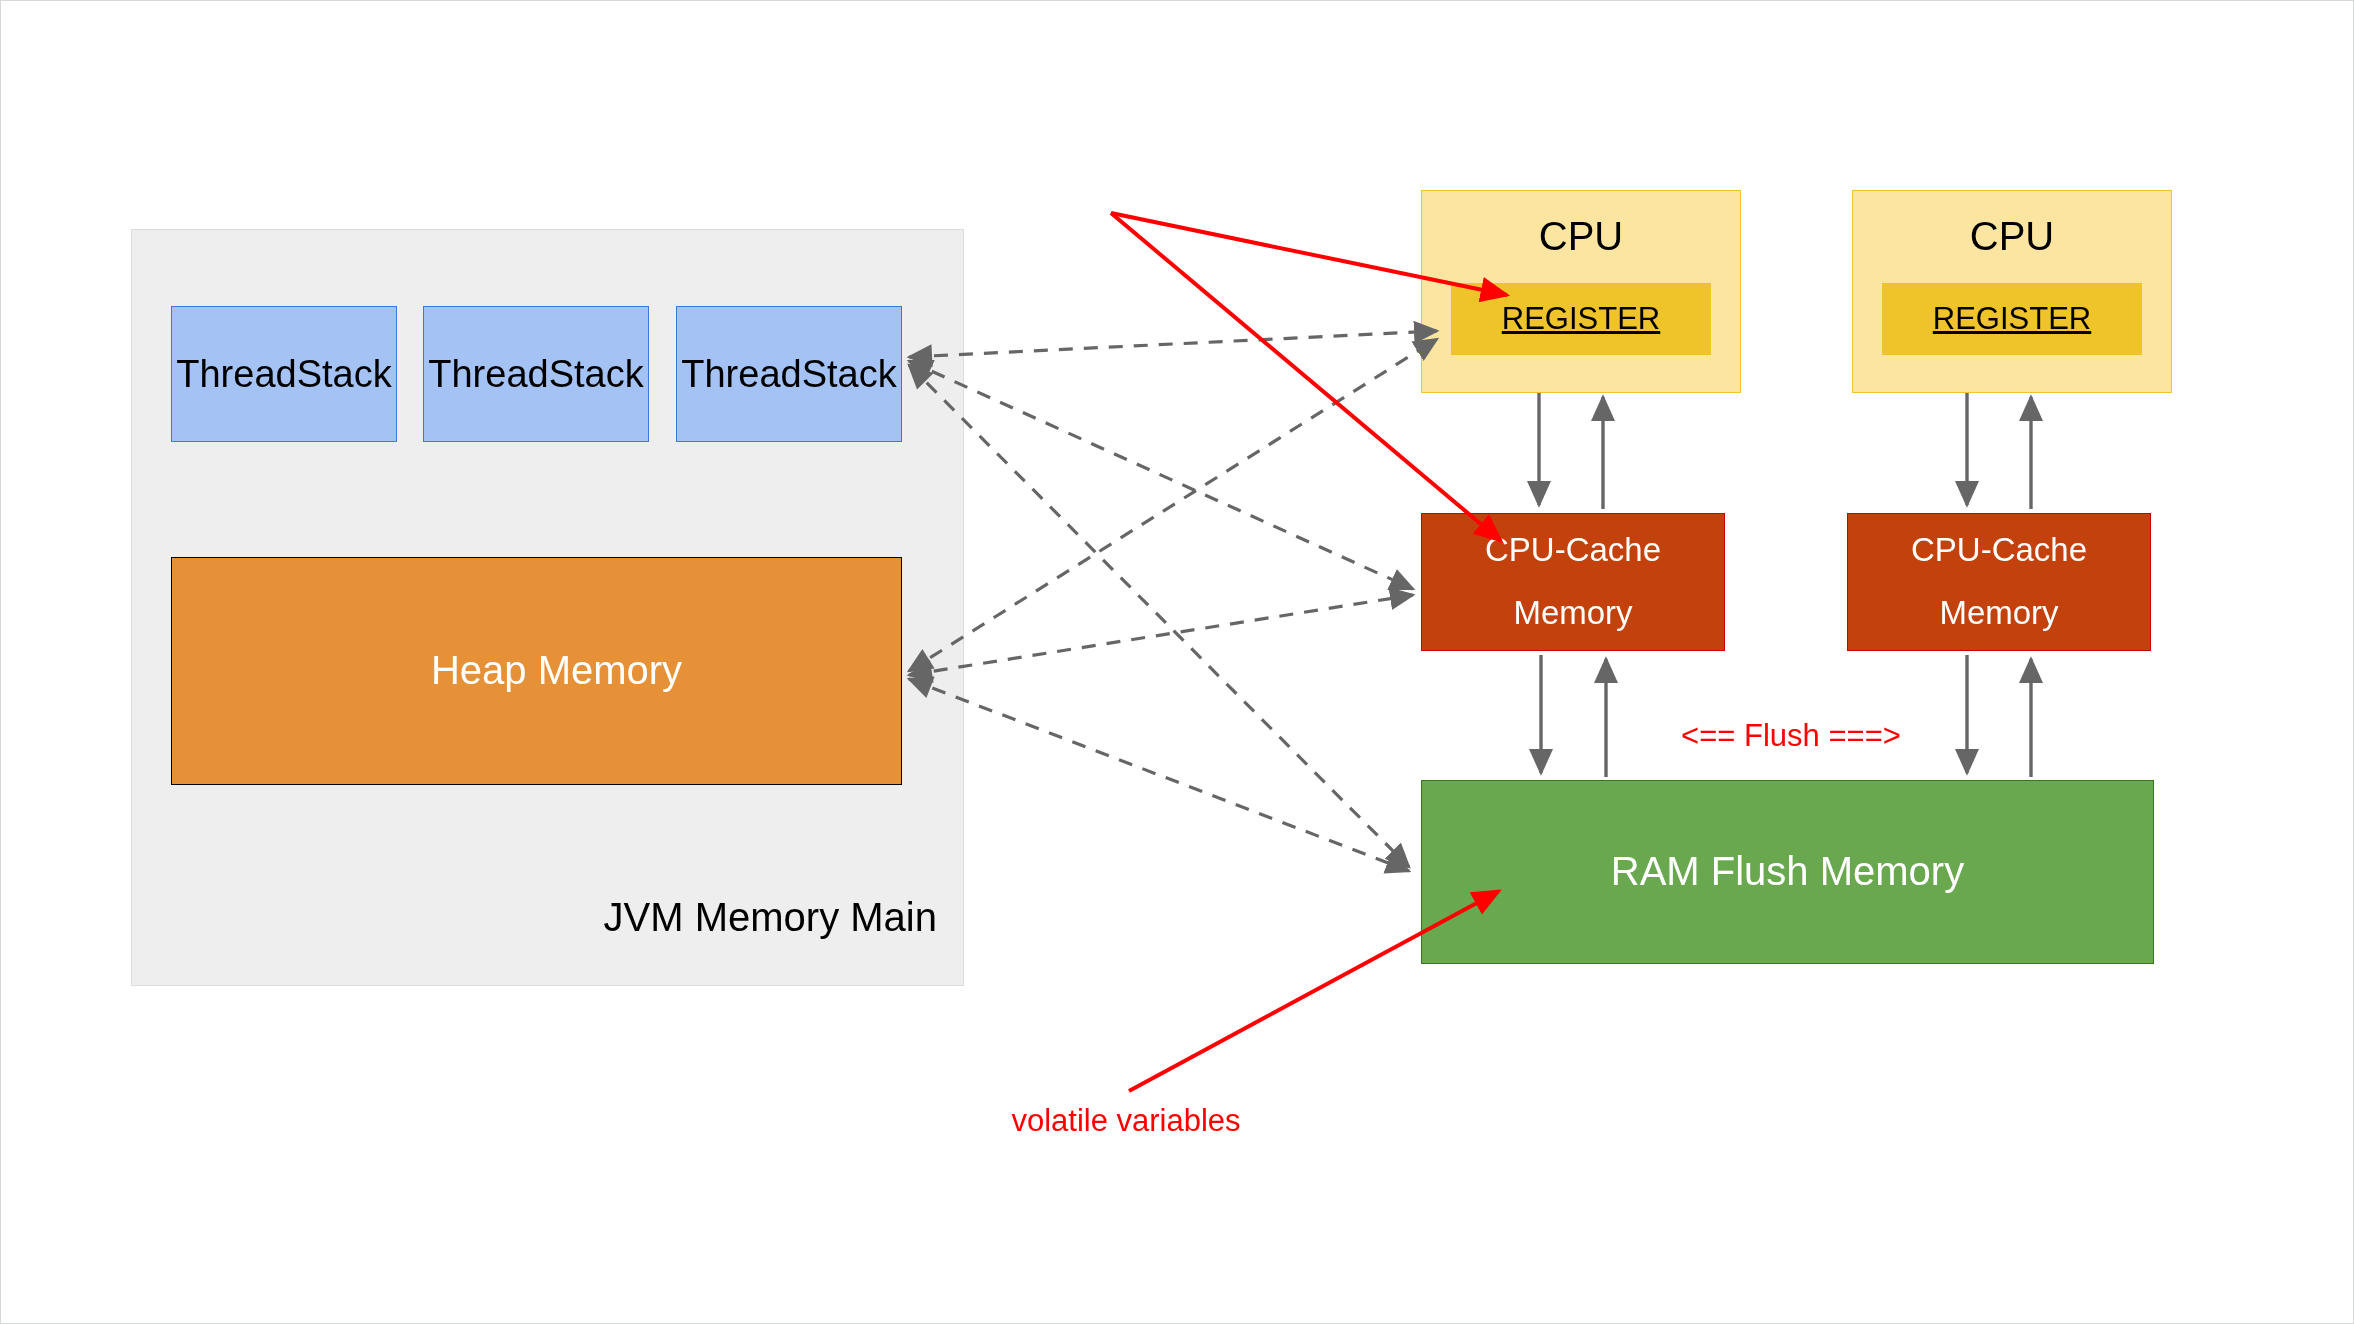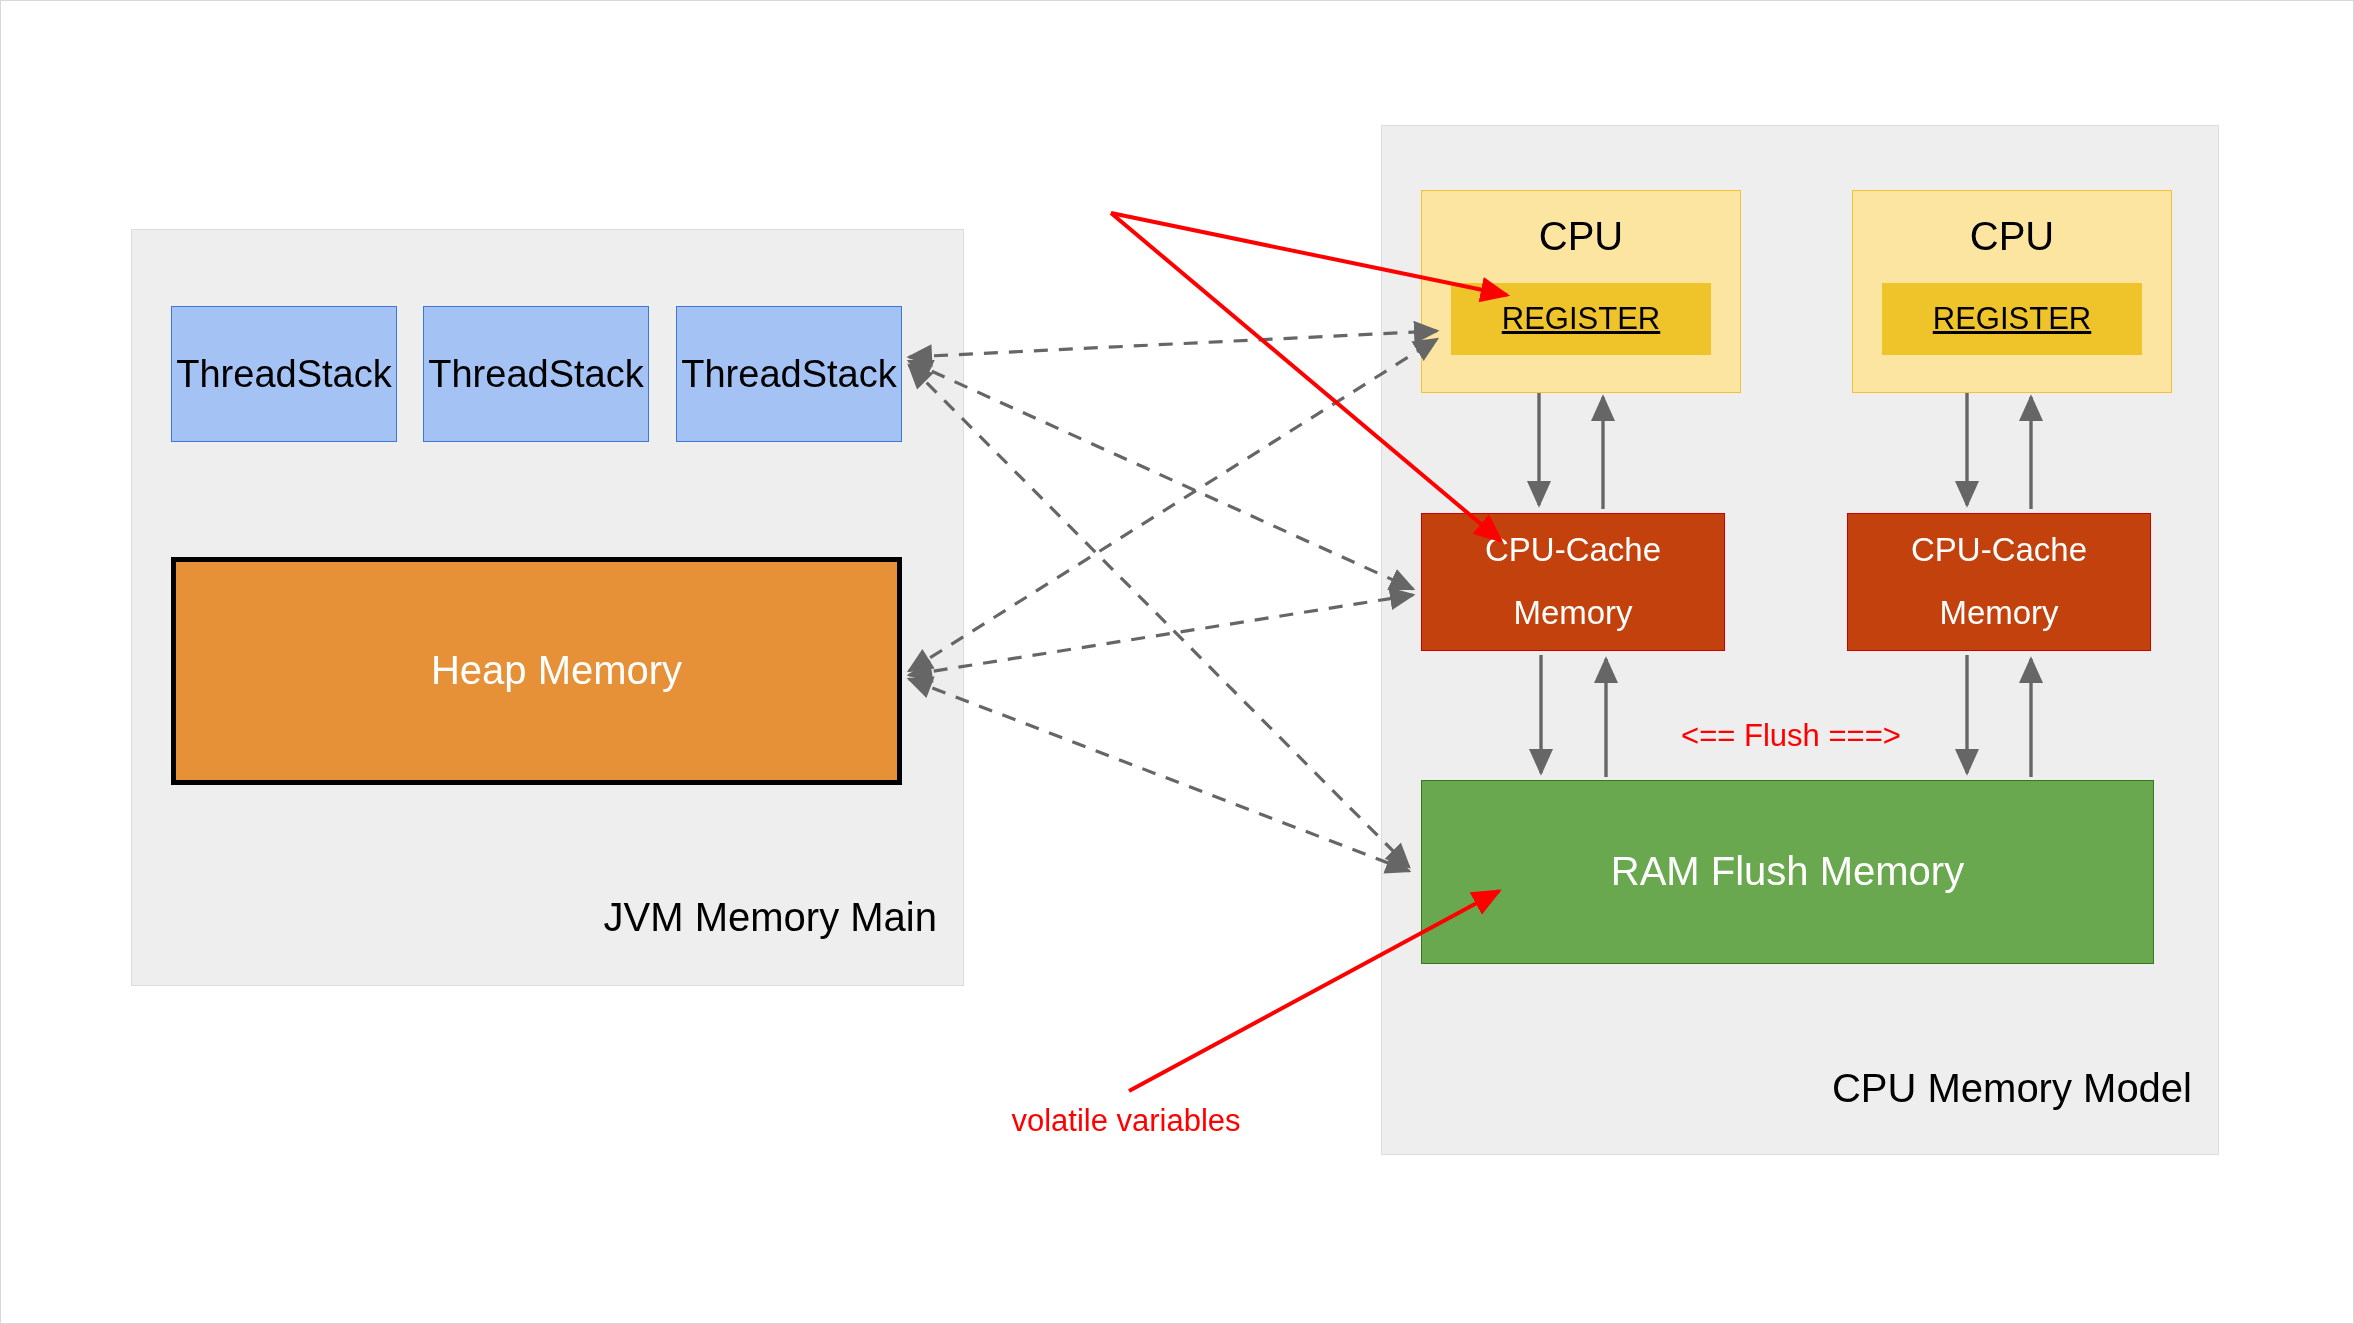--- a/index.html
+++ b/index.html
@@ -55,21 +55,21 @@
     width:226px;
     height:136px;
     top:305px;
   }
   #thread-stack-1{ left:170px; }
   #thread-stack-2{ left:422px; }
   #thread-stack-3{ left:675px; }
 
   #heap-memory{
     background:#e69138;
-    border:5px solid #000000;
+    border:1px solid #000000;
     color:#ffffff;
     font-size:40px;
     left:170px; top:556px;
     width:731px; height:228px;padding-left:40px;
   }
 
   .cpu-box{
     background:#fce5a0;
     border:1px solid #f1c232;
     color:#000000;
@@ -154,23 +154,20 @@
       <span style="display:block">Thread</span>
       <span style="display:block">Stack</span>
     </div>
   <div class="node thread-stack" id="thread-stack-3">
       <span style="display:block">Thread</span>
       <span style="display:block">Stack</span>
     </div>
 
   <div class="node" id="heap-memory">Heap Memory</div>
 
-  <div class="panel" id="cpu-panel">
-    <div class="panel-caption" id="cpu-caption">CPU Memory Model</div>
-  </div>
 
   <div class="node cpu-box" id="cpu-box-1">CPU</div>
   <div class="node register" id="register-1">REGISTER</div>
 
   <div class="node cpu-box" id="cpu-box-2">CPU</div>
   <div class="node register" id="register-2">REGISTER</div>
 
   <div class="node cache" id="cache-1">
       <span style="display:block">CPU-Cache</span>
       <span style="display:block">Memory</span>

